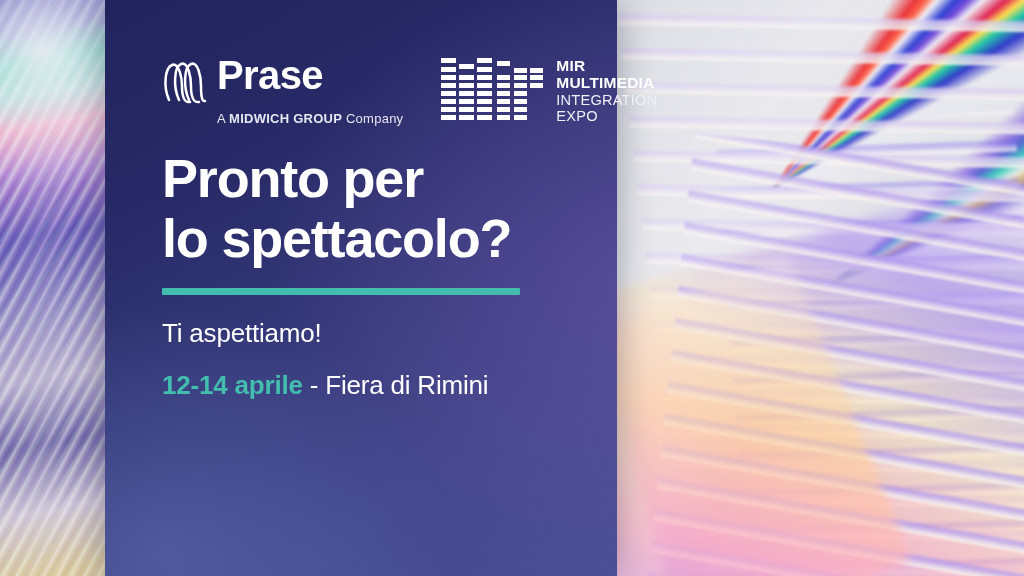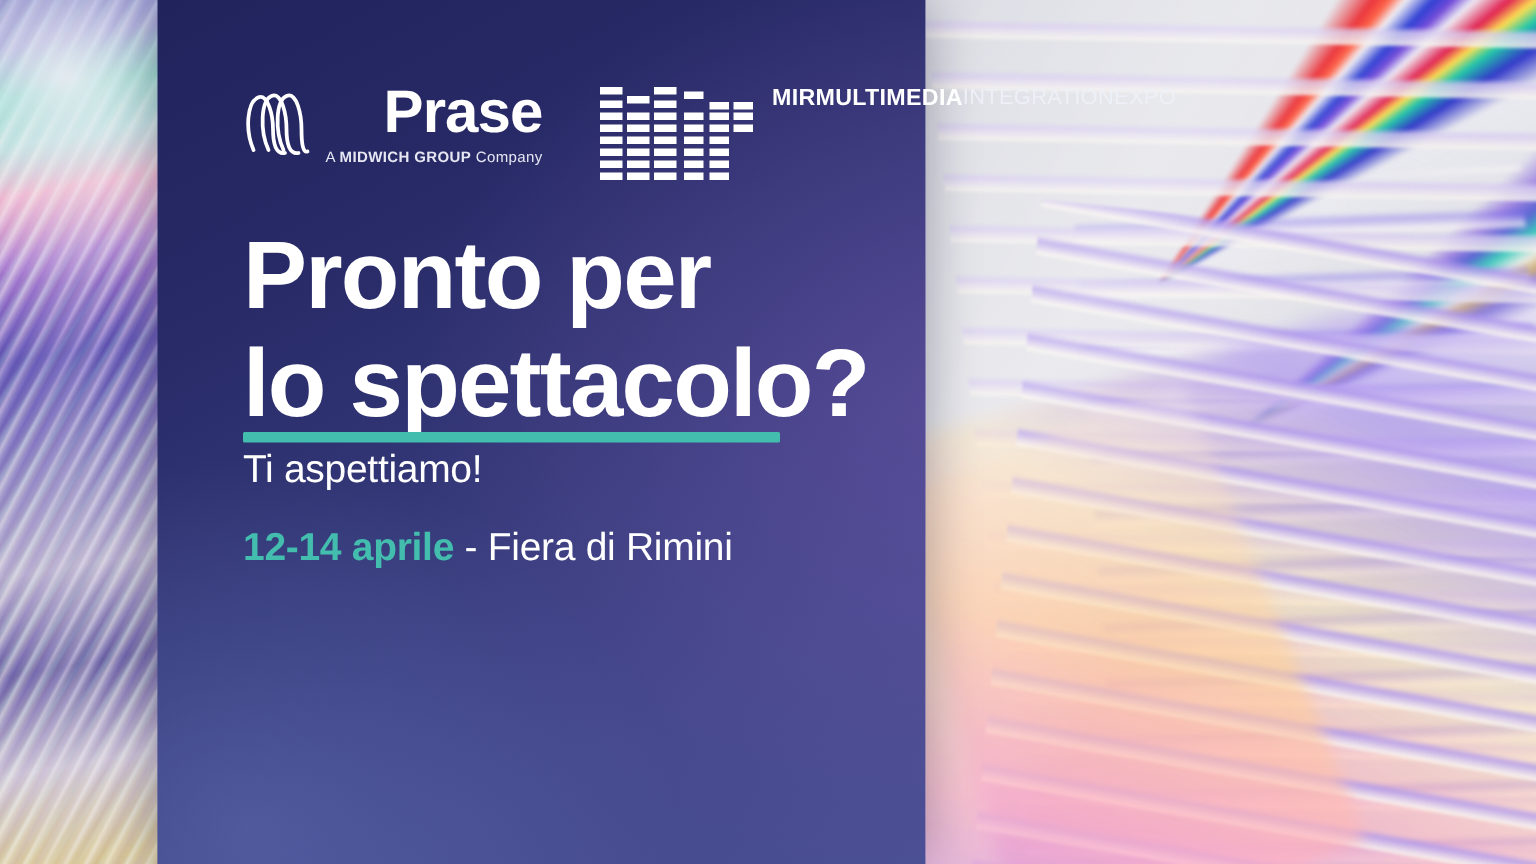--- a/index.html
+++ b/index.html
@@ -228,61 +228,61 @@
     left: 57px;
     top: 55px;
     display: flex;
     align-items: flex-start;
     gap: 38px;
   }
 
   
   .prase-lockup { display: flex; align-items: flex-start; gap: 9px; }
   .prase-mark { width: 46px; height: 52px; flex: 0 0 auto; margin-top: 1px; }
-  .prase-text-wrap { display: flex; flex-direction: column; text-align: right; }
+  .prase-text-wrap { display: flex; flex-direction: column; }
   .prase-word {
     color: #ffffff;
     font-size: 40px;
     font-weight: bold;
     letter-spacing: -0.6px;
     line-height: 1.02;
   }
   .prase-tag {
-    margin-top: 4px;
+    margin-top: 15px;
     color: #e6e7f2;
-    font-size: 10px;
+    font-size: 13px;
     letter-spacing: 0.25px;
     white-space: nowrap;
   }
   .prase-tag b { font-weight: bold; }
 
   
   .mir-lockup { display: flex; align-items: flex-start; gap: 13px; margin-top: 1px; }
   .mir-mark { width: 102px; height: 70px; flex: 0 0 auto; }
-  .mir-text { display: flex; flex-direction: row; line-height: 1.12; margin-top: 1px; }
+  .mir-text { display: flex; flex-direction: column; line-height: 1.12; margin-top: 1px; }
   .mir-l1, .mir-l2 {
     color: #ffffff;
     font-size: 15.5px;
     font-weight: bold;
     letter-spacing: 0.2px;
   }
   .mir-l3, .mir-l4 {
     color: #eef0f8;
     font-size: 14.6px;
     font-weight: normal;
     letter-spacing: 0.2px;
   }
 
   
   .headline {
     position: absolute;
     left: 57px;
     top: 148px;
     color: #ffffff;
-    font-size: 64px;
+    font-size: 54px;
     font-weight: bold;
     line-height: 1.12;
     letter-spacing: -1.2px;
     white-space: pre-line;
   }
 
   
   .divider {
     position: absolute;
     left: 57px;
@@ -290,21 +290,21 @@
     width: 358px;
     height: 7px;
     background: #43bdae;
     border-radius: 1px;
   }
 
   
   .details {
     position: absolute;
     left: 57px;
-    top: 299px;
+    top: 320px;
     width: 430px;
   }
   .det-line {
     color: #ffffff;
     font-size: 26px;
     line-height: 1.0;
     letter-spacing: -0.2px;
     white-space: nowrap;
   }
   .det-line.l1 { margin-bottom: 26px; }

